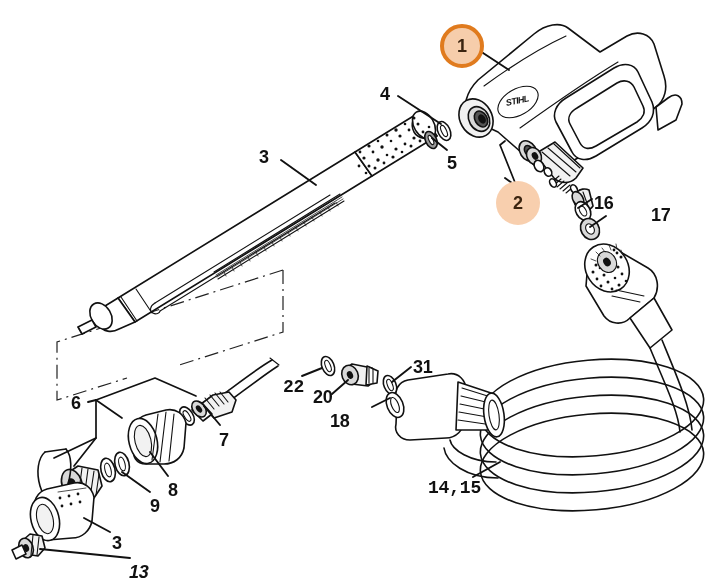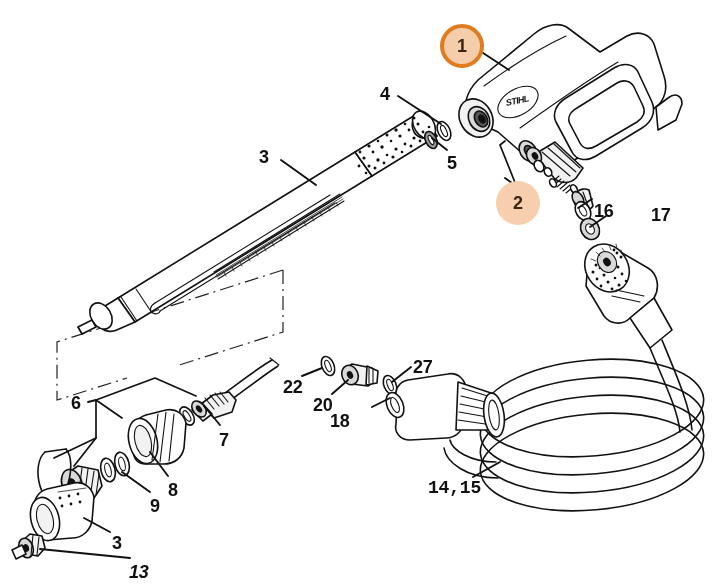--- a/index.html
+++ b/index.html
@@ -560,20 +560,20 @@
   <div class="lbl" style="left:259px; top:148px;">3</div>
   <div class="lbl" style="left:380px; top:85px;">4</div>
   <div class="lbl" style="left:447px; top:154px;">5</div>
   <div class="lbl" style="left:71px;  top:394px;">6</div>
   <div class="lbl" style="left:219px; top:431px;">7</div>
   <div class="lbl" style="left:168px; top:481px;">8</div>
   <div class="lbl" style="left:150px; top:497px;">9</div>
   <div class="lbl" style="left:112px; top:534px;">3</div>
   <div class="lbl" style="left:129px; top:563px;font-style:italic;">13</div>
   <div class="lbl" style="left:428px; top:479px;font-family:Liberation Mono, monospace;">14,15</div>
-  <div class="lbl" style="left:594px; top:202px;">16</div>
+  <div class="lbl" style="left:594px; top:194px;">16</div>
   <div class="lbl" style="left:607px; top:206px;margin-left:44px;">17</div>
   <div class="lbl" style="left:330px; top:412px;">18</div>
-  <div class="lbl" style="left:313px; top:396px;">20</div>
-  <div class="lbl" style="left:413px; top:358px;">27</div>
-  <div class="lbl" style="left:283px; top:378px;">22</div>
+  <div class="lbl" style="left:313px; top:388px;">20</div>
+  <div class="lbl" style="left:413px; top:358px;">31</div>
+  <div class="lbl" style="left:283px; top:378px;font-family:Liberation Mono, monospace;">22</div>
 
 </div>
 
 </body></html>

